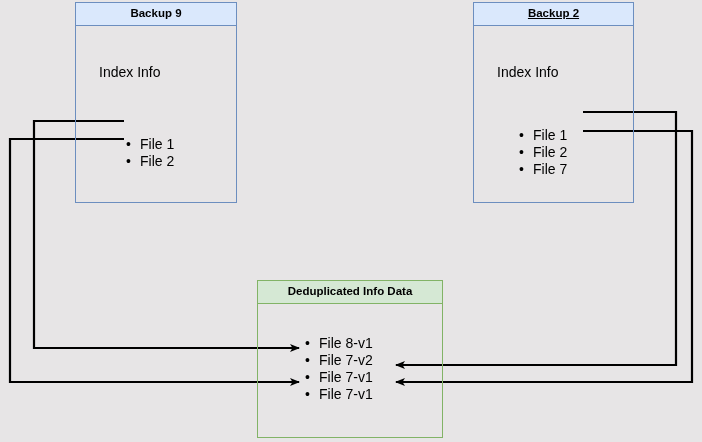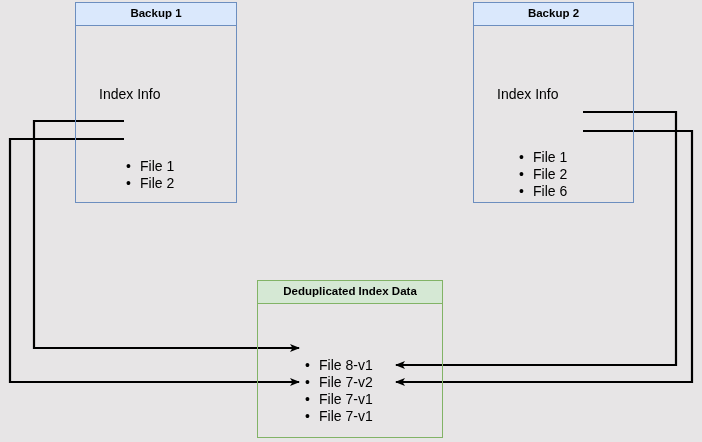--- a/index.html
+++ b/index.html
@@ -47,21 +47,20 @@
     background: #dae8fc;
     border-bottom: 1px solid #6c8ebf;
   }
   .node.green .node-title {
     background: #d5e8d4;
     border-bottom-color: #82b366;
   }
   .node-body {
     position: relative;
     height: calc(100% - 23px);
-    margin-top: 22px;
   }
   .label-plain {
     position: absolute;
     font-size: 14px;
     color: #000;
     white-space: nowrap;
   }
   ul.file-list {
     position: absolute;
     margin: 0;
@@ -101,44 +100,44 @@
     <path d="M124,121 L34,121 L34,348 L299,348" fill="none" stroke="#000" stroke-width="2.2" marker-end="url(#arrowEnd)"></path>
 
     <path d="M124,139 L10,139 L10,382 L299,382" fill="none" stroke="#000" stroke-width="2.2" marker-end="url(#arrowEnd)"></path>
 
     <path d="M583,112 L676,112 L676,365 L396,365" fill="none" stroke="#000" stroke-width="2.2" marker-end="url(#arrowEnd)"></path>
 
     <path d="M583,131 L692,131 L692,382 L396,382" fill="none" stroke="#000" stroke-width="2.2" marker-end="url(#arrowEnd)"></path>
   </svg>
 
   <div class="node" style="left:75px; top:2px; width:162px; height:201px;">
-    <div class="node-title">Backup 1</div>
+    <div class="node-title">Backup 9</div>
     <div class="node-body">
       <div class="label-plain" style="left:23px; top:38px;">Index Info</div>
       <ul class="file-list" style="left:50px; top:110px;">
         <li>File 1</li>
         <li>File 2</li>
       </ul>
     </div>
   </div>
 
-  <div class="node" style="left:473px; top:2px; width:161px; height:201px;">
+  <div class="node" style="left:473px; top:2px; width:161px; height:201px;text-decoration:underline;">
     <div class="node-title">Backup 2</div>
     <div class="node-body">
       <div class="label-plain" style="left:23px; top:38px;">Index Info</div>
       <ul class="file-list" style="left:45px; top:101px;">
         <li>File 1</li>
         <li>File 2</li>
-        <li>File 6</li>
+        <li>File 7</li>
       </ul>
     </div>
   </div>
 
   <div class="node green" style="left:257px; top:280px; width:186px; height:158px;">
-    <div class="node-title">Deduplicated Index Data</div>
+    <div class="node-title">Deduplicated Info Data</div>
     <div class="node-body">
       <ul class="file-list" style="left:47px; top:31px;">
         <li>File 8-v1</li>
         <li>File 7-v2</li>
         <li>File 7-v1</li>
         <li>File 7-v1</li>
       </ul>
     </div>
   </div>
 

